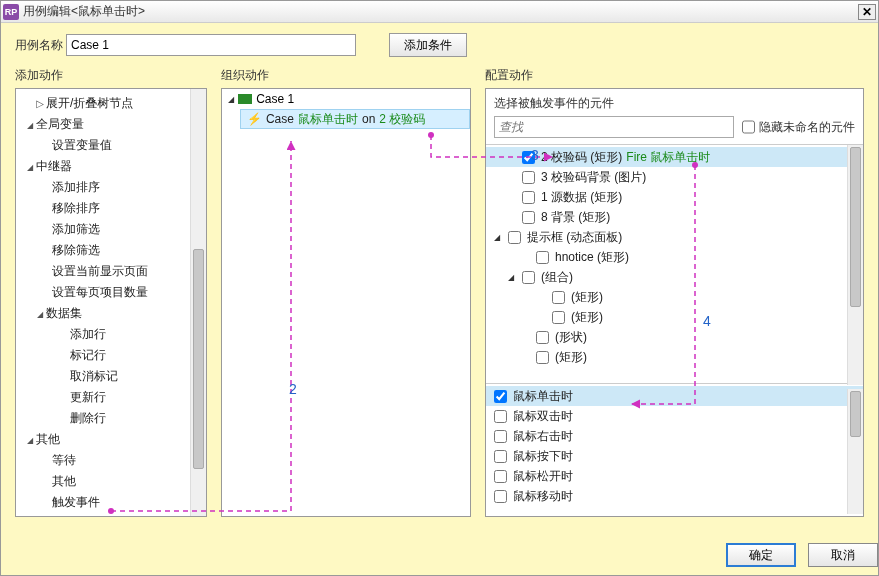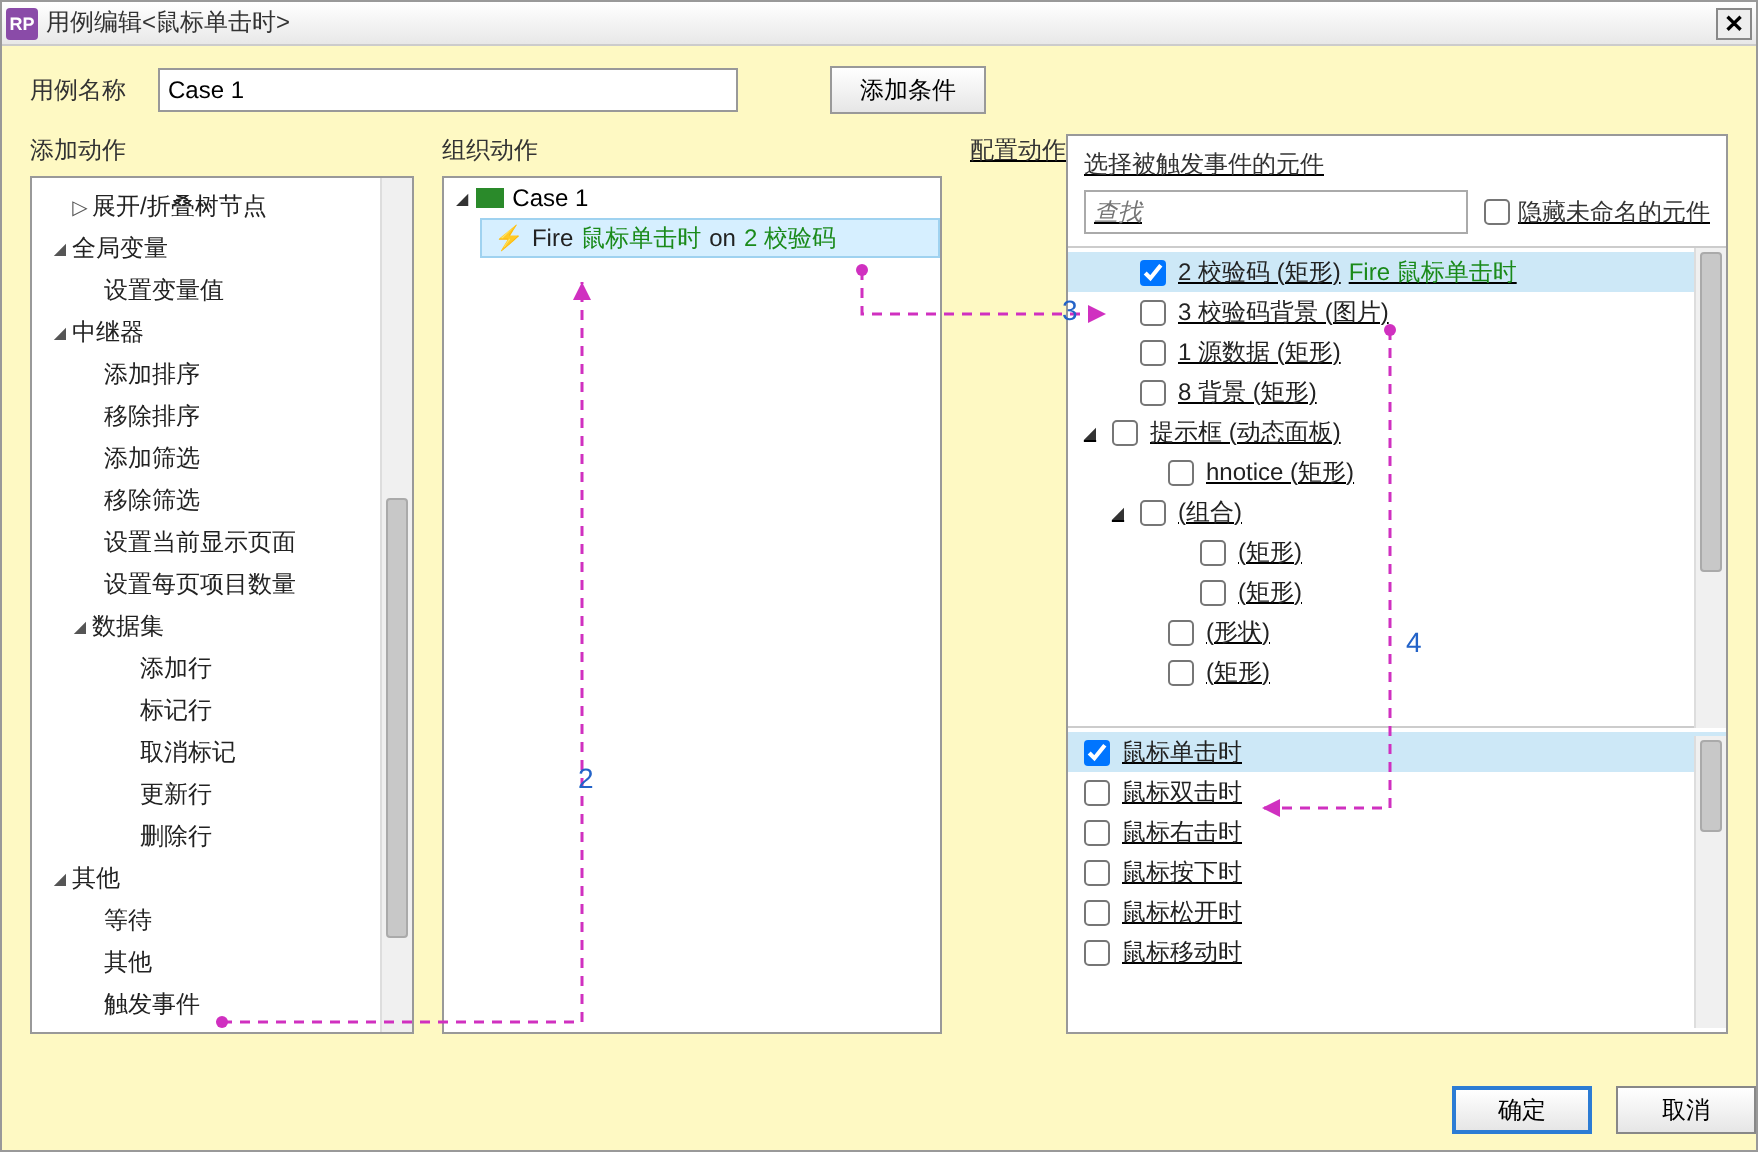--- a/index.html
+++ b/index.html
@@ -5,32 +5,32 @@
 * { box-sizing: border-box; margin: 0; padding: 0; font-family: "Microsoft YaHei", "SimSun", Arial, sans-serif; font-size: 12px; }
 body { background: #f0f0f0; width: 879px; height: 576px; position: relative; }
 
 .dialog { width: 879px; height: 576px; background: #fef9c3; border: 1px solid #999; position: relative; }
 
 .titlebar { height: 22px; background: linear-gradient(#fff, #e8e8e8); border-bottom: 1px solid #ccc; display: flex; align-items: center; padding: 0 2px; }
 .titlebar .rp-icon { width: 16px; height: 16px; background: #8a4ba8; color: #fff; font-size: 9px; font-weight: bold; display: flex; align-items: center; justify-content: center; border-radius: 2px; margin-right: 4px; }
 .titlebar .title { flex: 1; color: #333; }
 .titlebar .close { width: 18px; height: 16px; border: 1px solid #888; background: #eee; display: flex; align-items: center; justify-content: center; font-weight: bold; cursor: pointer; }
 
-.top-row { padding: 10px 14px; display: flex; align-items: center; gap: 16px; }
+.top-row { padding: 10px 14px; display: flex; align-items: center; gap: 3px; }
 .top-row .label { color: #333; }
 .top-row input[type=text] { width: 290px; height: 22px; border: 1px solid #999; padding: 0 4px; background: #fff; }
 .top-row .btn { margin-left: 30px; height: 24px; padding: 0 14px; border: 1px solid #999; background: linear-gradient(#fff,#e6e6e6); cursor: pointer; }
 
 .columns { display: flex; padding: 0 14px 10px 14px; gap: 14px; height: 460px; }
 
 .col-label { color: #333; margin-bottom: 4px; display: block; }
 
 .col1 { width: 192px; display: flex; flex-direction: column; }
 .col2 { width: 250px; display: flex; flex-direction: column; }
-.col3 { flex: 1; display: flex; flex-direction: row; text-decoration: underline; }
+.col3 { flex: 1; display: flex; flex-direction: column; }
 
 .pane { border: 1px solid #999; background: #fff; flex: 1; overflow: auto; position: relative; }
 
 .tree { padding: 4px 0; }
 .tree-item { display: flex; align-items: center; height: 21px; cursor: pointer; white-space: nowrap; }
 .tree-item .arrow { width: 12px; display: inline-block; text-align: center; color: #555; font-size: 10px; }
 .tree-item .arrow.right::before { content: "▷"; }
 .tree-item .arrow.down::before { content: "◢"; font-size: 8px; }
 .tree-item .txt { color: #222; }
 .indent1 { padding-left: 18px; }
@@ -170,21 +170,21 @@
     <div class="col2">
       <span class="col-label">组织动作</span>
       <div class="pane org-pane">
         <div class="org-row">
           <span class="fold">◢</span>
           <span class="case-ico"></span>
           <span class="txt">Case 1</span>
         </div>
         <div class="org-row action">
           <span class="bolt">⚡</span>
-          <span class="fire">Fire</span>
+          <span class="fire">Case</span>
           <span class="green">鼠标单击时</span>
           <span class="fire">on</span>
           <span class="green">2 校验码</span>
         </div>
       </div>
     </div>
 
     <div class="col3">
       <span class="col-label">配置动作</span>
       <div class="pane">

